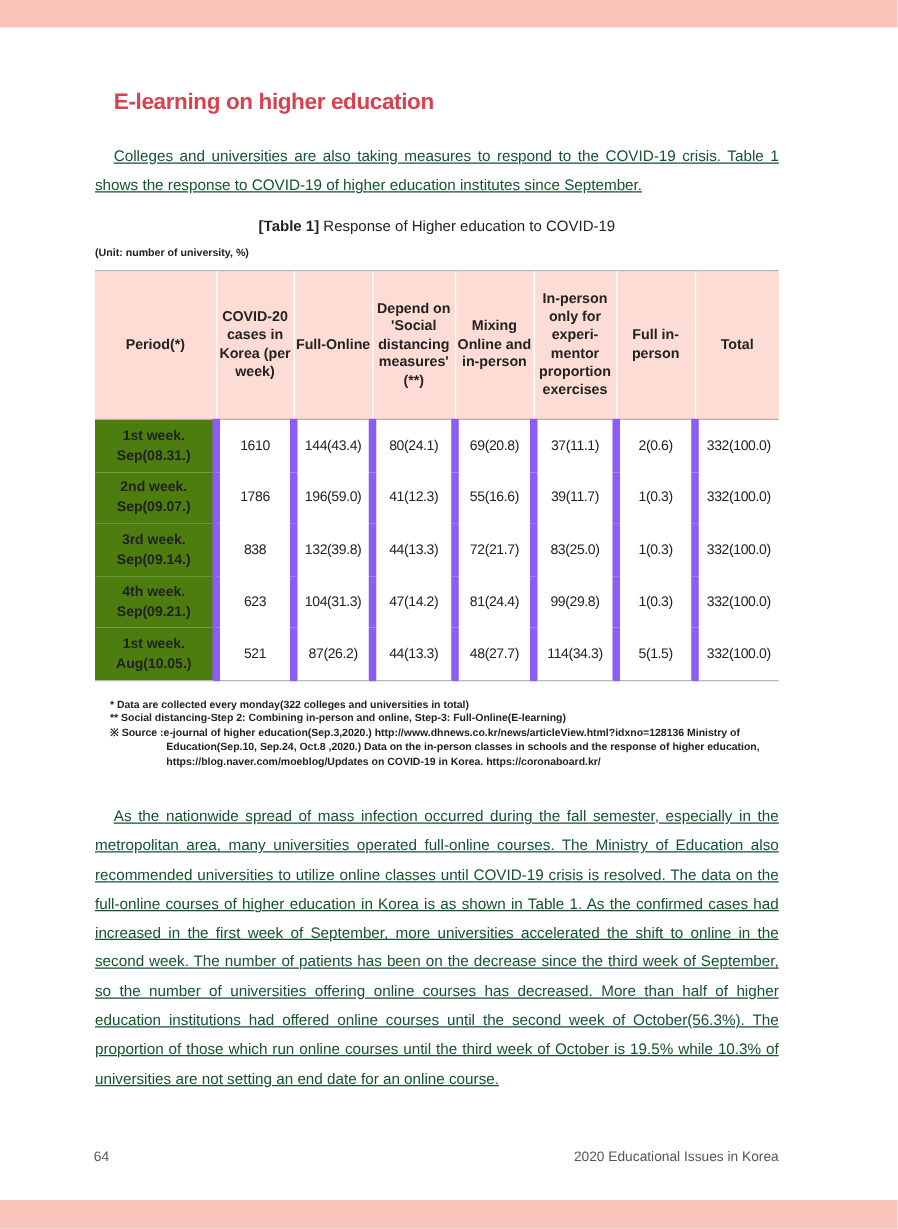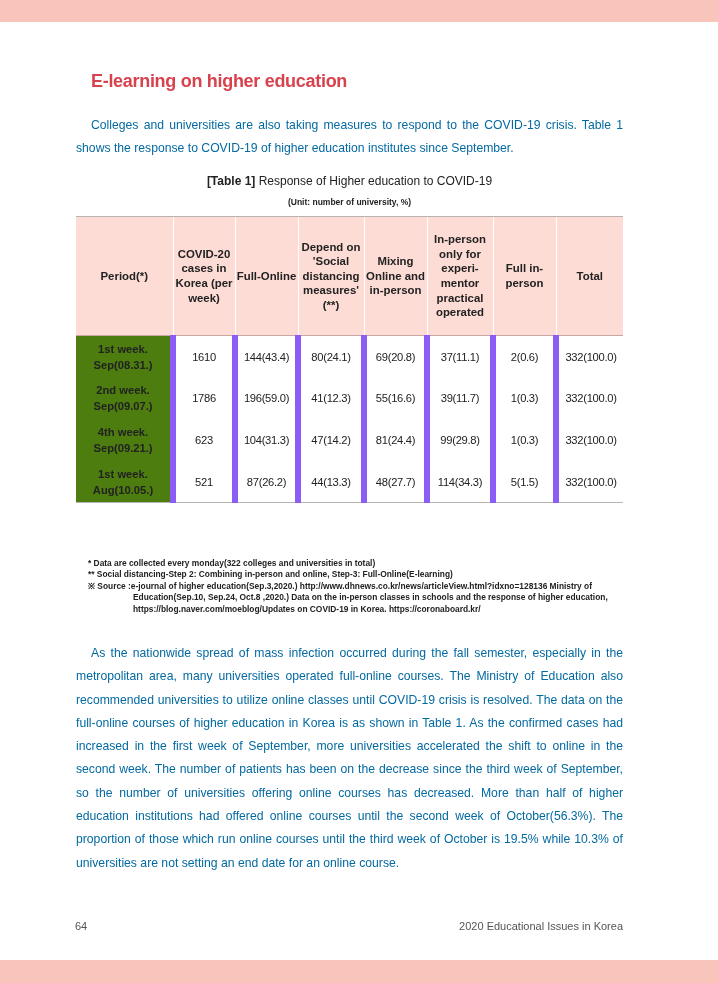--- a/index.html
+++ b/index.html
@@ -8,32 +8,33 @@
       font-family: "Liberation Sans", sans-serif; color: #222; overflow: hidden;
     }
     .band-top { position: absolute; left: 0; top: 0; width: 718px; height: 22px; background: #f9c4b9; }
     .band-bottom { position: absolute; left: 0; top: 960px; width: 718px; height: 23px; background: #f9c4b9; }
     .section-title {
       position: absolute; left: 91px; top: 71px; margin: 0;
       font-size: 18px; font-weight: bold; color: #d8414e; letter-spacing: -0.3px;
     }
     .para {
       position: absolute; left: 76px; width: 547px; margin: 0;
-      font-size: 12.2px; line-height: 23px; text-align: justify; color: #0369a1;
+      font-size: 12.2px; line-height: 23px; text-align: justify; color: #14532d;
       text-indent: 15px;
+      text-decoration: underline;
     }
     .para1 { top: 114px; }
     .para2 { top: 642px; line-height: 23.3px; }
     .table-caption {
       position: absolute; left: 76px; width: 547px; top: 174px; text-align: center;
       font-size: 12px; color: #222;
     }
     .table-caption b { font-weight: bold; }
     .table-unit {
-      position: absolute; left: 76px; width: 547px; top: 197px; text-align: center;
+      position: absolute; left: 76px; width: 547px; top: 197px; text-align: left;
       font-size: 8.5px; font-weight: bold; color: #222;
     }
     table.data {
       position: absolute; left: 76px; top: 216px; width: 547px;
       border-collapse: collapse; table-layout: fixed;
       font-size: 11.2px; color: #222;
     }
     table.data th {
       background: #fddcd6; font-weight: bold; text-align: center; vertical-align: middle;
       border-left: 1px solid #ffffff; border-top: 1.5px solid #b9b4b3; border-bottom: 1px solid #c7a8a2;
@@ -81,21 +82,21 @@
       <col style="width:63px">
       <col style="width:67px">
   </colgroup>
   <thead>
     <tr>
       <th>Period(*)</th>
       <th>COVID-20 cases in Korea (per week)</th>
       <th>Full-Online</th>
       <th>Depend on 'Social distancing measures' (**)</th>
       <th>Mixing Online and in-person</th>
-      <th>In-person only for experi-mentor practical operated</th>
+      <th>In-person only for experi-mentor proportion exercises</th>
       <th>Full in-person</th>
       <th>Total</th>
     </tr>
   </thead>
   <tbody>
     <tr>
       <td class="period">
           <div>1st week.</div>
           <div>Sep(08.31.)</div>
         </td>
@@ -110,20 +111,33 @@
     <tr>
       <td class="period">
           <div>2nd week.</div>
           <div>Sep(09.07.)</div>
         </td>
       <td>1786</td>
       <td>196(59.0)</td>
       <td>41(12.3)</td>
       <td>55(16.6)</td>
       <td>39(11.7)</td>
+      <td>1(0.3)</td>
+      <td>332(100.0)</td>
+    </tr>
+    <tr>
+      <td class="period">
+          <div>3rd week.</div>
+          <div>Sep(09.14.)</div>
+        </td>
+      <td>838</td>
+      <td>132(39.8)</td>
+      <td>44(13.3)</td>
+      <td>72(21.7)</td>
+      <td>83(25.0)</td>
       <td>1(0.3)</td>
       <td>332(100.0)</td>
     </tr>
     <tr>
       <td class="period">
           <div>4th week.</div>
           <div>Sep(09.21.)</div>
         </td>
       <td>623</td>
       <td>104(31.3)</td>

